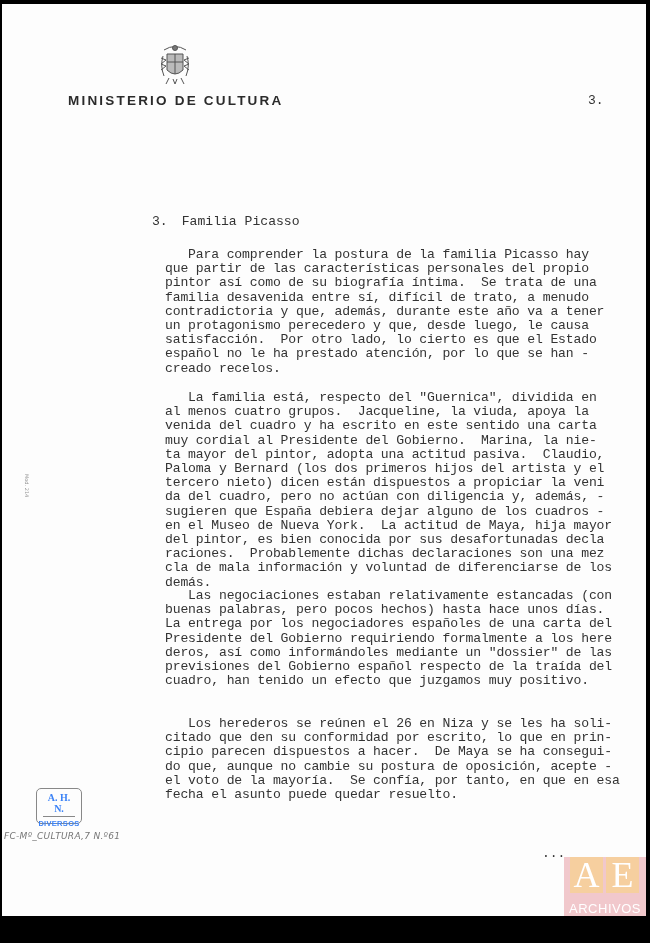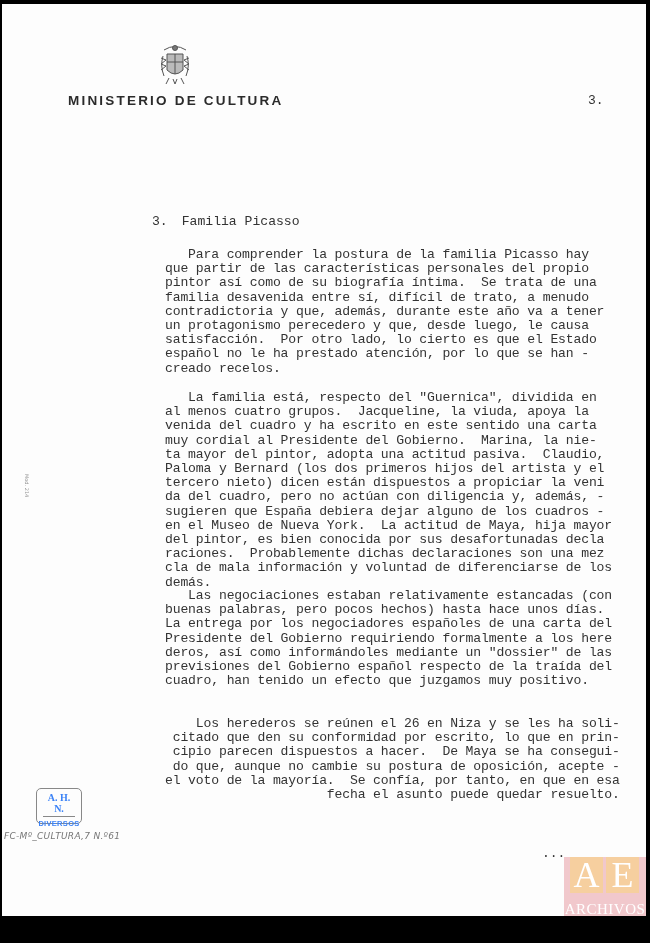--- a/index.html
+++ b/index.html
@@ -60,21 +60,21 @@
       background: #f1c8cc;
     }
     .ae-letters { position: absolute; left: 6px; top: 0px; display: flex; gap: 3px; }
     .ae-letters span {
       display: inline-block; width: 33px; height: 36px; background: #f6cf9f;
       color: #fff; font-family: "Liberation Serif", serif; font-size: 36px;
       line-height: 36px; text-align: center;
     }
     .ae-text {
       position: absolute; left: 0; width: 82px; text-align: center;
-      color: #fff; font-family: Liberation Serif, serif; font-size: 15px;
+      color: #fff; font-family: Liberation Sans, sans-serif; font-size: 13px;
       letter-spacing: 0.5px;
     }
     .ae-strip { position: absolute; left: 4px; bottom: 3px; width: 74px; height: 6px; background: #fbe6e6; }
     .footer {
       position: absolute; left: 236px; top: 925px;
       font-family: "DejaVu Sans", sans-serif; font-size: 12px; color: #222;
     }
   </style>
 </head>
 <body>
@@ -124,21 +124,21 @@
 satisfacción.  Por otro lado, lo cierto es que el Estado
 español no le ha prestado atención, por lo que se han -
 creado recelos.</div>
   <div class="body-text" style="top:585px;">   Las negociaciones estaban relativamente estancadas (con
 buenas palabras, pero pocos hechos) hasta hace unos días.
 La entrega por los negociadores españoles de una carta del
 Presidente del Gobierno requiriendo formalmente a los here
 deros, así como informándoles mediante un "dossier" de las
 previsiones del Gobierno español respecto de la traída del
 cuadro, han tenido un efecto que juzgamos muy positivo.</div>
-  <div class="body-text" style="top:713px;text-align:right;">   Los herederos se reúnen el 26 en Niza y se les ha soli-
+  <div class="body-text" style="top:713px;">   Los herederos se reúnen el 26 en Niza y se les ha soli-
 citado que den su conformidad por escrito, lo que en prin-
 cipio parecen dispuestos a hacer.  De Maya se ha consegui-
 do que, aunque no cambie su postura de oposición, acepte -
 el voto de la mayoría.  Se confía, por tanto, en que en esa
 fecha el asunto puede quedar resuelto.</div>
 
   <div class="ellipsis">...</div>
 
   <div class="modnote">Mod. 214</div>
 

